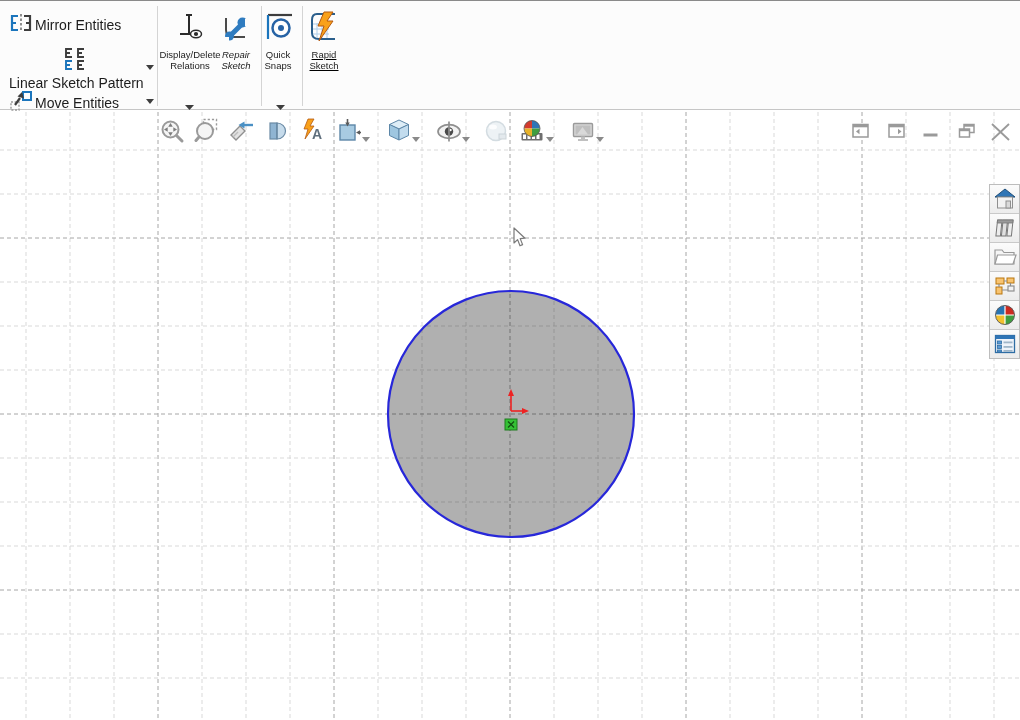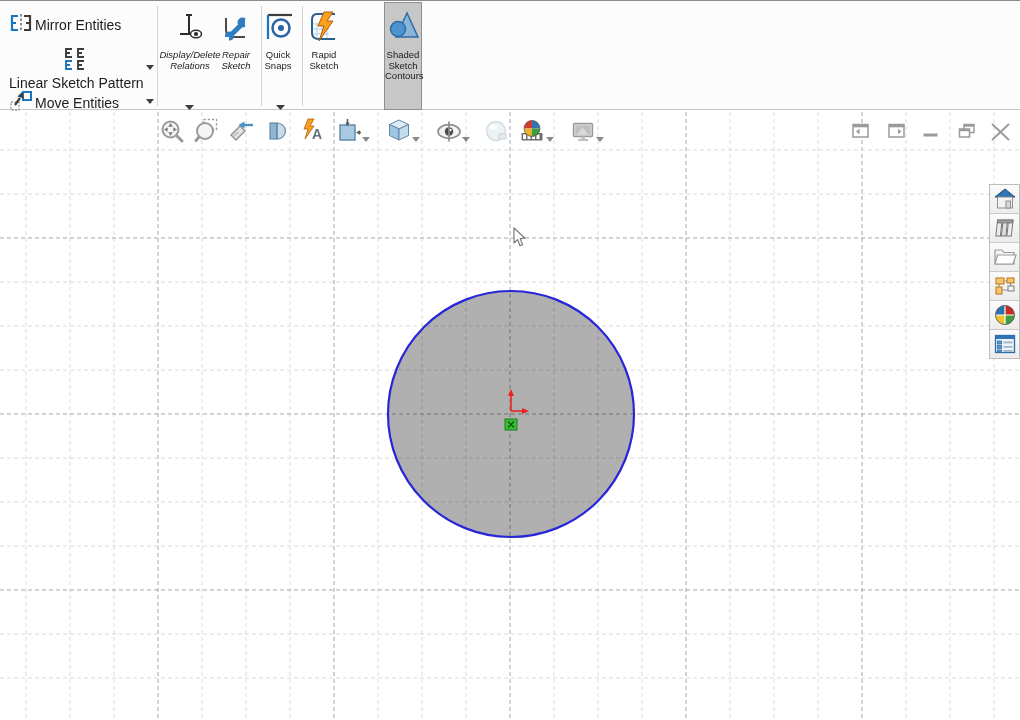--- a/index.html
+++ b/index.html
@@ -89,21 +89,21 @@
     <span class="lbl">Move Entities</span>
   </div>
   <span class="flyout" style="position:absolute;left:140px;top:89px;">
     <svg width="8" height="5" viewBox="0 0 8 5">
         <polygon points="0,0 8,0 4,5" fill="#3d3d3d"></polygon>
       </svg>
   </span>
 
   <div class="vsep" style="left:157px;"></div>
 
-  <div class="rb" style="left:158px;width:64px;font-style:italic;">
+  <div class="rb" style="left:158px;width:64px;">
     <span>
       <svg width="34" height="34" viewBox="0 0 34 34">
         <path d="M16,5 V24 M7,24 H26 M13,5 H19" fill="none" stroke="#2b2b2b" stroke-width="2"></path>
         <ellipse cx="23" cy="24" rx="5.5" ry="3.8" fill="#fff" stroke="#2b2b2b" stroke-width="1.5"></ellipse>
         <circle cx="23" cy="24" r="2.1" fill="#2b2b2b"></circle>
       </svg>
     </span>
     <div class="rb-lbl">Display/Delete Relations</div>
   </div>
   <span class="group-flyout" style="left:185px;">
@@ -140,48 +140,39 @@
     <div class="rb-lbl">Quick Snaps</div>
   </div>
   <span class="group-flyout" style="left:276px;">
     <svg width="9" height="5" viewBox="0 0 9 5">
         <polygon points="0,0 9,0 4.5,5" fill="#3d3d3d"></polygon>
       </svg>
   </span>
 
   <div class="vsep" style="left:302px;"></div>
 
-  <div class="rb" style="left:305px;width:38px;">
+  <div class="rb" style="left:305px;width:38px;text-decoration:underline;">
     <span>
       <svg width="34" height="34" viewBox="0 0 34 34">
         <path d="M28,4 H10 Q5,4 5,10 V23 Q5,29 12,29 H28" fill="#fdfdfd" stroke="#2b5f8c" stroke-width="2"></path>
         <g stroke="#aecde8" stroke-width="1">
           <line x1="10" y1="13" x2="10" y2="28"></line>
             <line x1="15" y1="13" x2="15" y2="28"></line>
             <line x1="20" y1="13" x2="20" y2="28"></line>
           <line x1="6" y1="14" x2="22" y2="14"></line>
             <line x1="6" y1="19" x2="22" y2="19"></line>
             <line x1="6" y1="24" x2="22" y2="24"></line>
         </g>
         <polygon points="17,2 26,2 20,11 26,11 12,31 17,16 11,16" fill="#f9a11b" stroke="#b55a11" stroke-width="1"></polygon>
       </svg>
     </span>
     <div class="rb-lbl">Rapid Sketch</div>
   </div>
 
 
-  <div class="rb active" style="left:384px;width:38px;">
-    <span>
-      <svg width="34" height="34" viewBox="0 0 34 34">
-        <polygon points="21,3 32,27 10,27" fill="#8ab4d8" stroke="#2e6da4" stroke-width="1.5"></polygon>
-        <circle cx="12" cy="19" r="7.5" fill="#4f93ce" stroke="#2e6da4" stroke-width="1.5"></circle>
-      </svg>
-    </span>
-    <div class="rb-lbl">Shaded Sketch Contours</div>
-  </div>
 </div>
 
 <svg id="canvas" width="1020" height="608">
     <line x1="26" y1="0" x2="26" y2="608" stroke="#d9d9d9" stroke-width="1" stroke-dasharray="4 3"></line>
     <line x1="70" y1="0" x2="70" y2="608" stroke="#d9d9d9" stroke-width="1" stroke-dasharray="4 3"></line>
     <line x1="114" y1="0" x2="114" y2="608" stroke="#d9d9d9" stroke-width="1" stroke-dasharray="4 3"></line>
     <line x1="158" y1="0" x2="158" y2="608" stroke="#a6a6a6" stroke-width="1" stroke-dasharray="4 3"></line>
     <line x1="202" y1="0" x2="202" y2="608" stroke="#d9d9d9" stroke-width="1" stroke-dasharray="4 3"></line>
     <line x1="246" y1="0" x2="246" y2="608" stroke="#d9d9d9" stroke-width="1" stroke-dasharray="4 3"></line>
     <line x1="290" y1="0" x2="290" y2="608" stroke="#d9d9d9" stroke-width="1" stroke-dasharray="4 3"></line>

